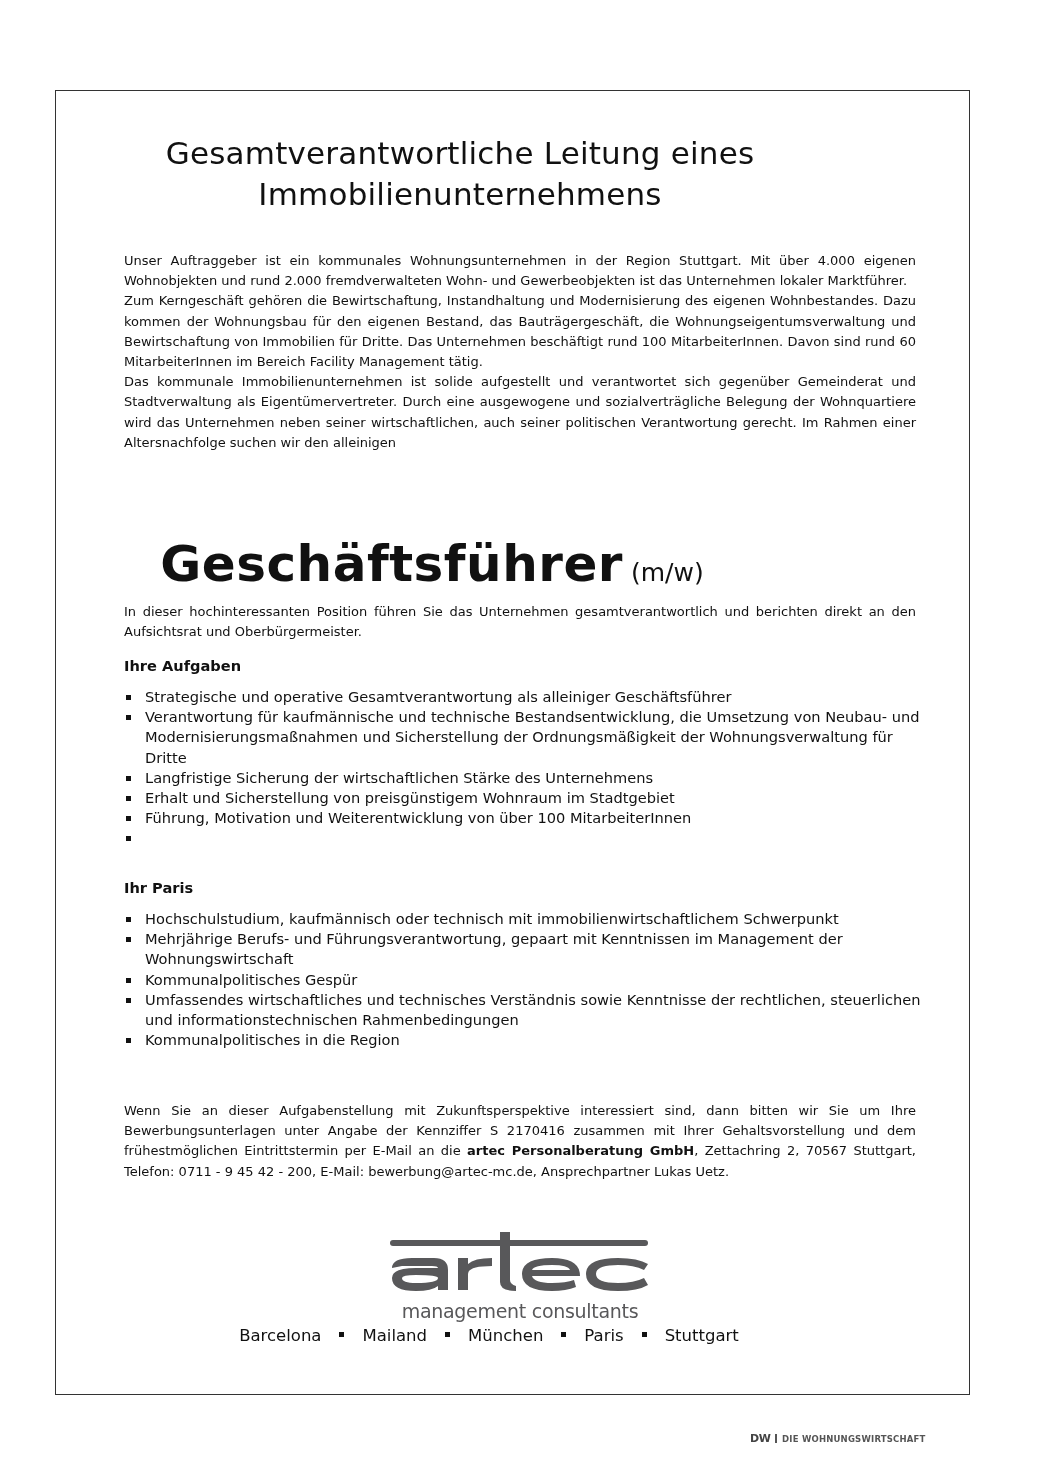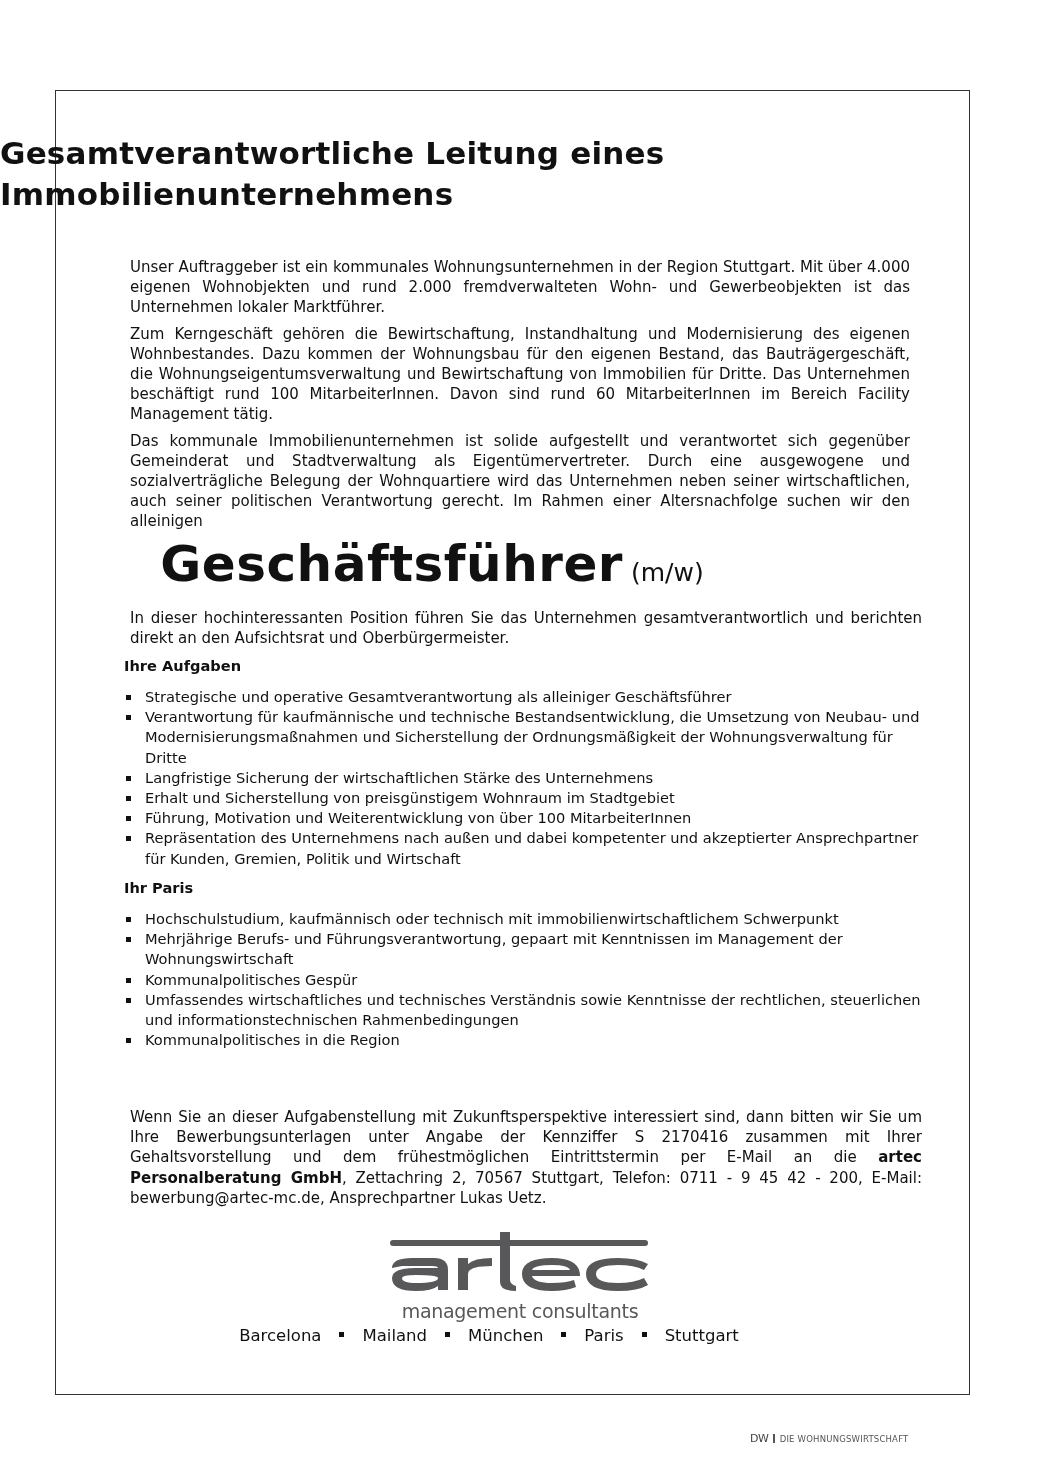--- a/index.html
+++ b/index.html
@@ -1,45 +1,45 @@
 <!DOCTYPE html>
 <html><head>
 <meta charset="utf-8">
 <style>
   html, body { margin: 0; padding: 0; background: #ffffff; }
   body { width: 1040px; height: 1471px; position: relative; overflow: hidden;
          font-family: "DejaVu Sans", sans-serif; color: #111; }
   .frame { position: absolute; left: 55px; top: 90px; width: 915px; height: 1305px;
            border: 1px solid #333; box-sizing: border-box; }
   .content { position: absolute; left: 124px; top: 0; width: 792px; }
-  .title { position: absolute; left: 0; width: 920px; top: 133px; 
-           font-family: "DejaVu Sans", sans-serif; font-weight: bold; font-size: 31px;
+  .title { position: absolute; left: 0; width: 920px; top: 133px; text-align: center;
+           font-family: "DejaVu Sans", sans-serif; font-weight: normal; font-size: 31px;
            line-height: 41px; letter-spacing: 0.2px; }
-  .para { font-size: 15px; line-height: 20.2px; text-align: justify; margin: 6px; }
+  .para { font-size: 13px; line-height: 20.2px; text-align: justify; margin: 0; }
   .p1 { position: absolute; top: 251px; }
   .big-wrap { position: absolute; left: 0; width: 864px; top: 533px; text-align: center; }
   .big { font-weight: bold; font-size: 50px; line-height: 62px; letter-spacing: 0.5px; }
   .mw { font-size: 25px; font-weight: normal; margin-left: 8px; }
   .p2 { position: absolute; top: 602px; }
   .sec-head { font-weight: bold; font-size: 14.6px; margin: 0; line-height: 20px; }
   .h1 { position: absolute; top: 656px; }
   ul.bul { list-style: none; margin: 0; padding: 0; font-size: 14.6px; line-height: 20.2px; }
   ul.bul li { position: relative; padding-left: 21px; }
   ul.bul li .b { position: absolute; left: 2px; top: 8px; width: 5px; height: 5px; background: #111; }
   .l1 { position: absolute; top: 687px; width: 800px; }
   .h2 { position: absolute; top: 878px; }
   .l2 { position: absolute; top: 909px; width: 800px; }
   .p3 { position: absolute; top: 1101px; }
   .logo { position: absolute; left: 382px; top: 1228px; width: 270px; height: 96px; }
   .cities { position: absolute; left: 0; width: 978px; top: 1325px; text-align: center;
             font-size: 16.5px; line-height: 22px; word-spacing: 1px; }
   .cities span.sep { display: inline-block; width: 5px; height: 5px; background: #111;
                      margin: 0 18px; vertical-align: middle; position: relative; top: -2px; }
   .footer { position: absolute; left: 750px; top: 1432px; font-size: 8.5px; color: #555;
-            font-weight: normal; letter-spacing: 0.2px; }
+            font-weight: bold; letter-spacing: 0.2px; }
   .footer .dw { font-size: 11px; color: #444; letter-spacing: -0.5px; }
 </style>
 </head>
 <body>
 
 <div class="frame"></div>
 
 <div class="title">
   <div>Gesamtverantwortliche Leitung eines</div>
   <div>Immobilienunternehmens</div>
@@ -60,21 +60,21 @@
 <div class="content">
   <p class="para p2" style="width:792px">In dieser hochinteressanten Position führen Sie das Unternehmen gesamtverantwortlich und berichten direkt an den Aufsichtsrat und Oberbürgermeister.</p>
 
   <p class="sec-head h1">Ihre Aufgaben</p>
   <ul class="bul l1">
     <li><span class="b"></span><span>Strategische und operative Gesamtverantwortung als alleiniger Geschäftsführer</span></li>
     <li><span class="b"></span><span>Verantwortung für kaufmännische und technische Bestandsentwicklung, die Umsetzung von Neubau- und Modernisierungsmaßnahmen und Sicherstellung der Ordnungsmäßigkeit der Wohnungsverwaltung für Dritte</span></li>
     <li><span class="b"></span><span>Langfristige Sicherung der wirtschaftlichen Stärke des Unternehmens</span></li>
     <li><span class="b"></span><span>Erhalt und Sicherstellung von preisgünstigem Wohnraum im Stadtgebiet</span></li>
     <li><span class="b"></span><span>Führung, Motivation und Weiterentwicklung von über 100 MitarbeiterInnen</span></li>
-    <li><span class="b"></span><span>Repräsentation des Unternehmens nach außen und dabei kompetenter und akzeptierter Ansprechpartner für Kunden, Gremien, Politik und Wirtschaft</span></li>
+    <li><span class="b"></span></li>
   </ul>
 
   <p class="sec-head h2">Ihr Paris</p>
   <ul class="bul l2">
     <li><span class="b"></span><span>Hochschulstudium, kaufmännisch oder technisch mit immobilienwirtschaftlichem Schwerpunkt</span></li>
     <li><span class="b"></span><span>Mehrjährige Berufs- und Führungsverantwortung, gepaart mit Kenntnissen im Management der Wohnungswirtschaft</span></li>
     <li><span class="b"></span><span>Kommunalpolitisches Gespür</span></li>
     <li><span class="b"></span><span>Umfassendes wirtschaftliches und technisches Verständnis sowie Kenntnisse der rechtlichen, steuerlichen und informationstechnischen Rahmenbedingungen</span></li>
     <li><span class="b"></span><span>Kommunalpolitisches in die Region</span></li>
   </ul>

